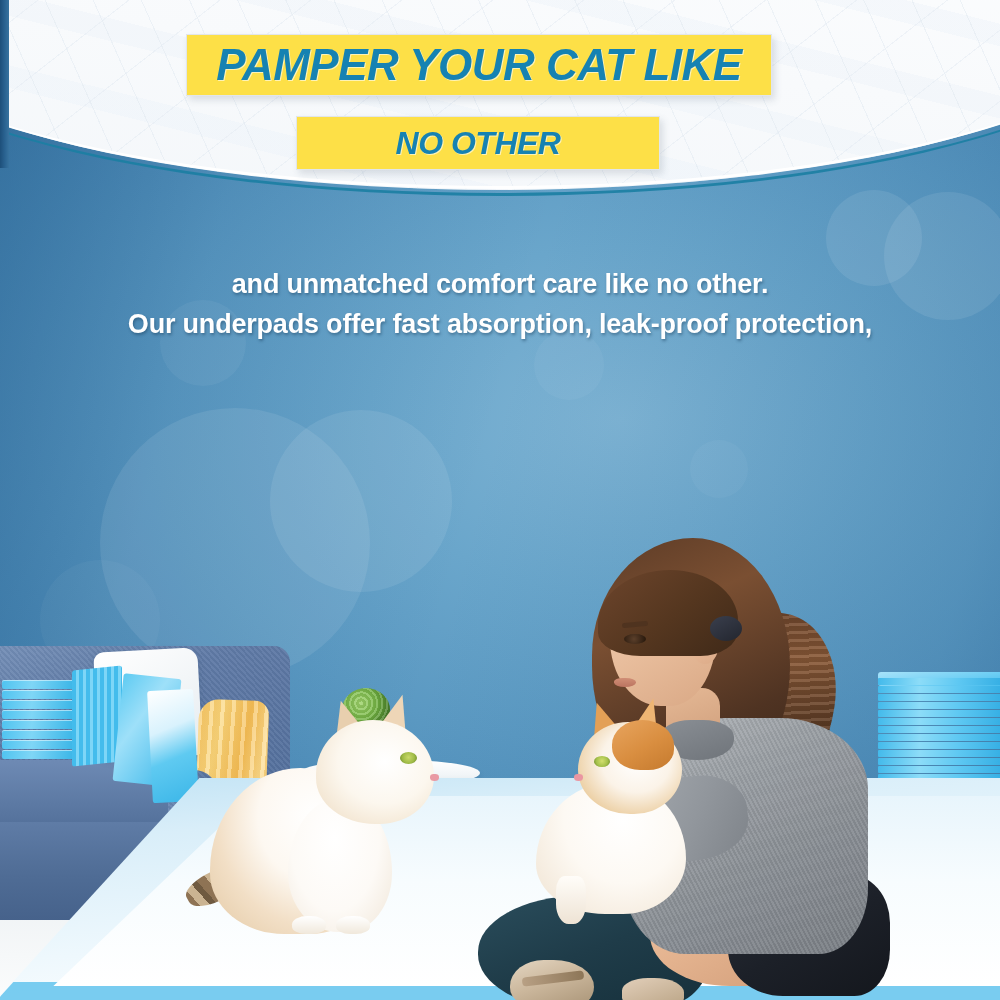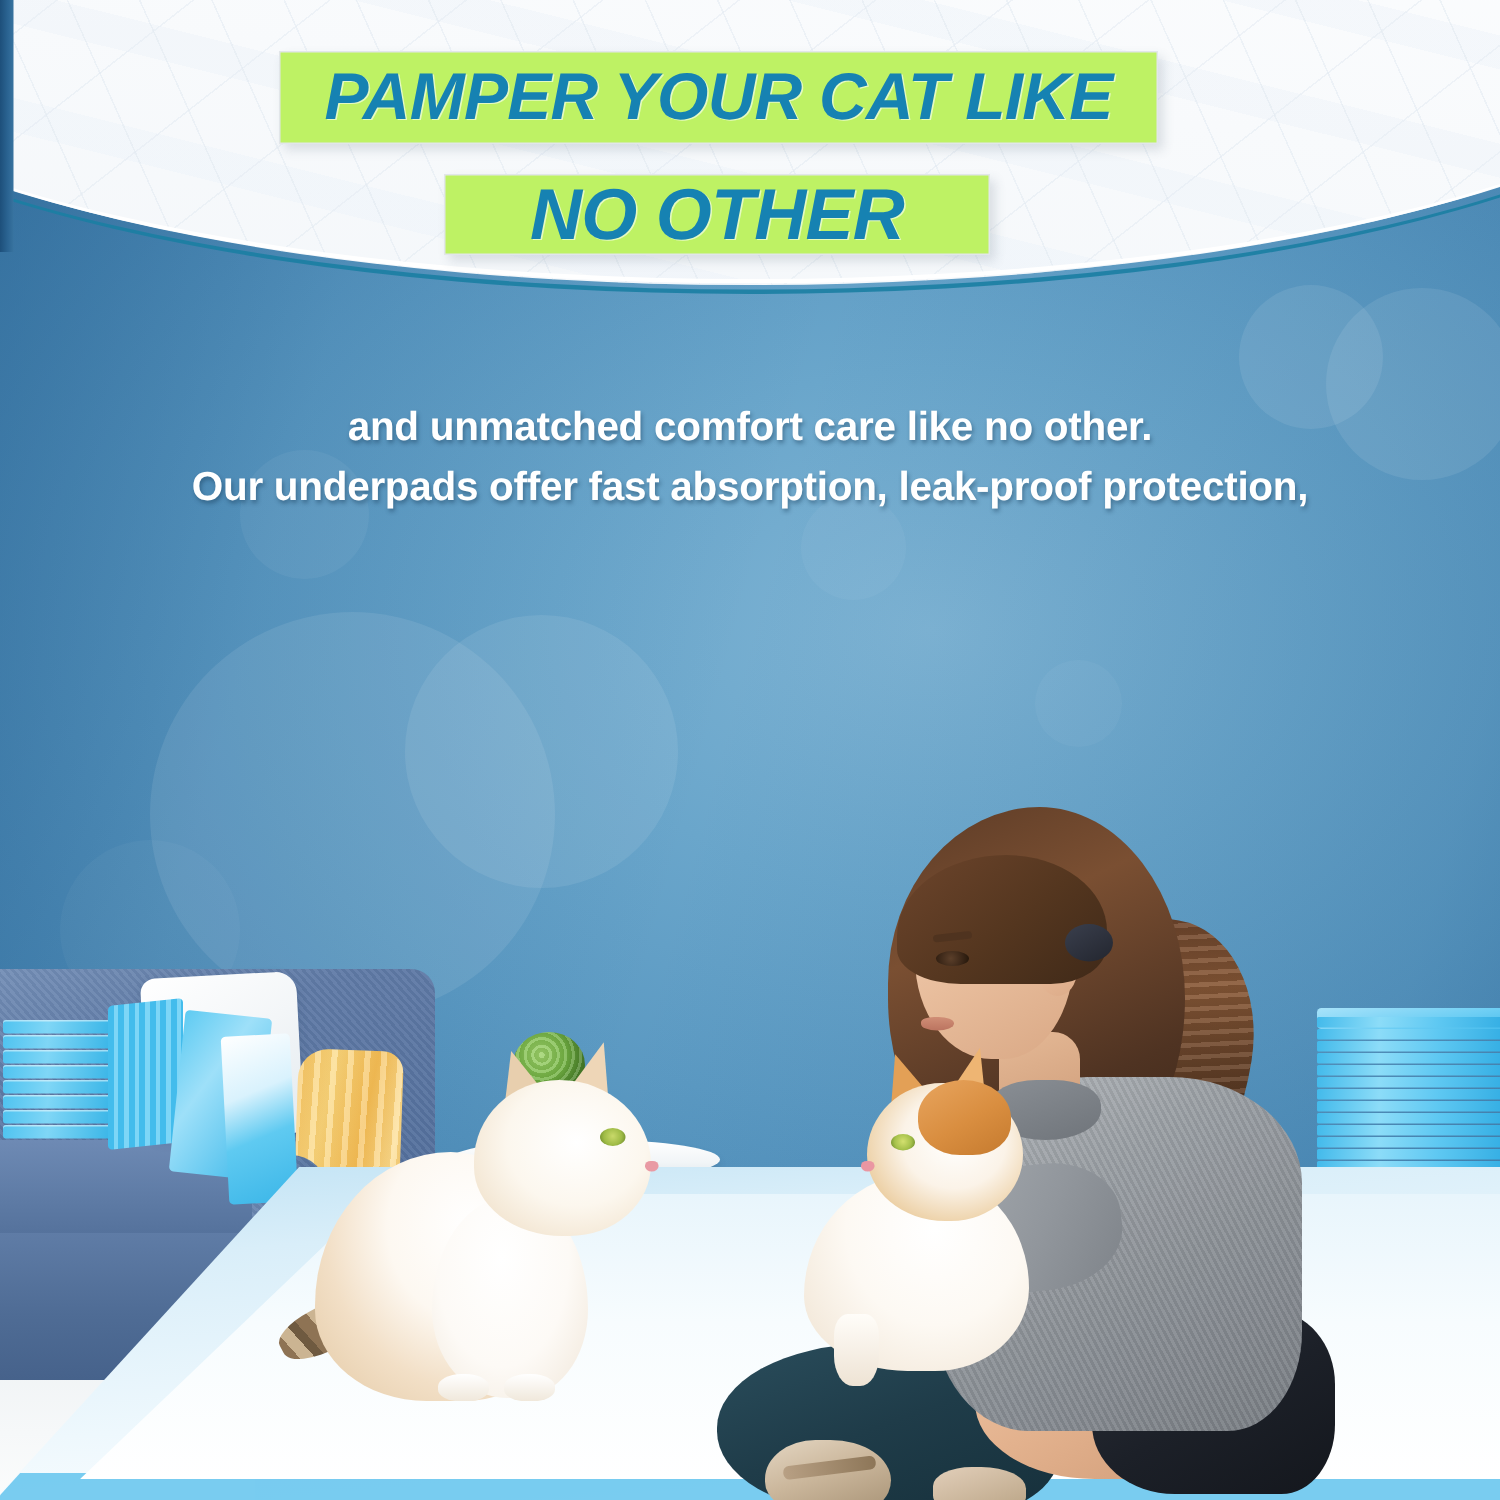--- a/index.html
+++ b/index.html
@@ -411,38 +411,38 @@
     border-bottom:3px solid rgba(255,255,255,.95);
   }
   .edge-left{
     position:absolute; left:0; top:0; width:9px; height:168px;
     background:linear-gradient(90deg,#1d4f7a 0%,#2a6391 55%,#38739f 100%);
   }
 
   
   .title-box{
     position:absolute;
-    background:#bef264;
+    background:#fde047;
     border:1px solid #e2e6ea;
     box-shadow:3px 4px 7px rgba(60,80,100,.16);
     display:flex; align-items:center; justify-content:center;
     pointer-events:auto;
   }
   #title-line1{ left:186px; top:34px; width:586px; height:62px; }
   #title-line2{ left:296px; top:116px; width:364px; height:54px; }
   .title-text{
     font-family:"Liberation Sans", sans-serif;
     font-weight:bold; font-style:italic;
     color:#1682b2;
     letter-spacing:-0.5px;
     white-space:nowrap;
     text-shadow:1px 1px 0 rgba(255,255,255,.6);
   }
   #title-line1 .title-text{ font-size:44px; }
-  #title-line2 .title-text{ font-size:48px; }
+  #title-line2 .title-text{ font-size:32px; }
 
   
   .subtitle{
     position:absolute; left:0; top:264px; width:1000px;
     text-align:center;
     color:#ffffff;
     font-family:"Liberation Sans", sans-serif;
     font-weight:bold;
     font-size:27px;
     line-height:40px;

